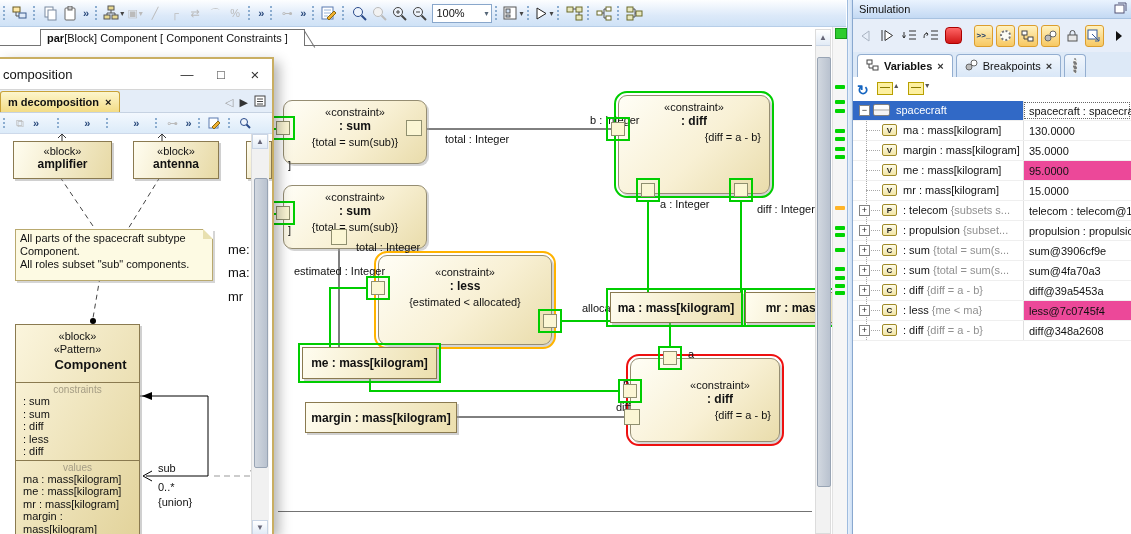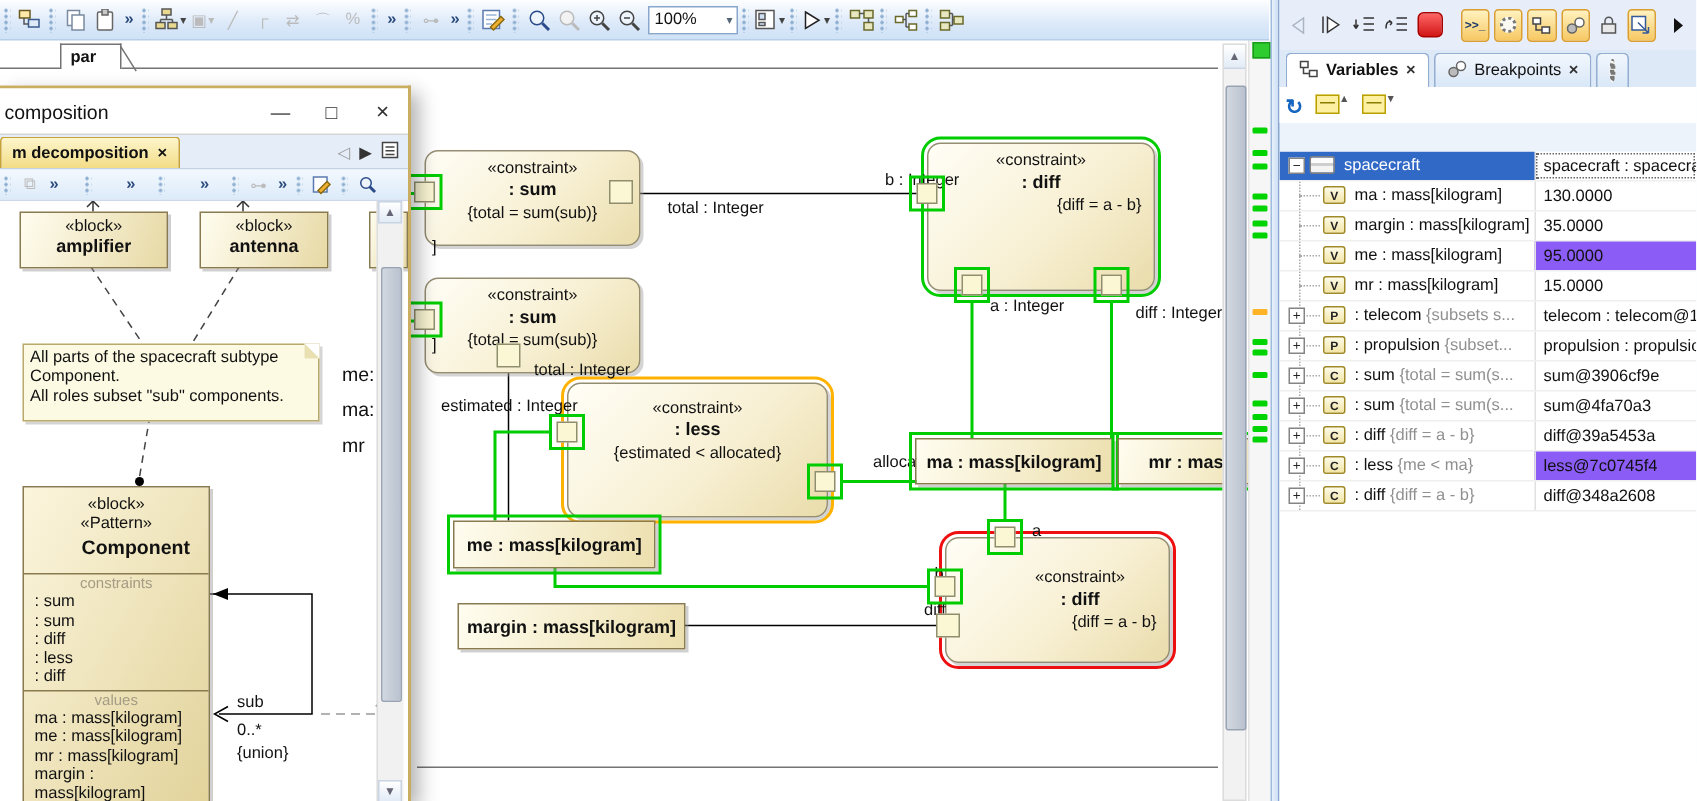--- a/index.html
+++ b/index.html
@@ -82,21 +82,21 @@
   .ecbox{width:14px;height:11px;border:1px solid #b8a000;background:#fdf0a0;position:relative;}
   .ecbox:before{content:"";position:absolute;left:2px;right:2px;top:4px;border-top:1px solid #8a7a00;}
   .vtable{position:absolute;top:101px;left:0;right:0;bottom:0;background:#fff;overflow:hidden;}
   .vhead{height:20px;display:flex;border-bottom:1px dotted #999;color:#222;}
   .vhead .hc1{width:170px;display:flex;align-items:center;padding-left:8px;box-sizing:border-box;border-right:1px solid #e0e0e0;}
   .vhead .hc2{flex:1;display:flex;align-items:center;padding-left:5px;}
   .vrow{height:19px;display:flex;border-bottom:1px solid #efefef;position:relative;}
   .cell{box-sizing:border-box;}
   .cell.name{width:170px;position:relative;overflow:hidden;}
   .cell.val{flex:1;display:flex;align-items:center;padding-left:5px;border-left:1px solid #e0e0e0;white-space:nowrap;overflow:hidden;}
-  .cell.val.hl{background:#8b5cf6;text-align:center;}
+  .cell.val.hl{background:#ec4899;text-align:center;}
   .vrow.sel .cell.name{background:#3169c6;color:#fff;}
   .vrow.sel .cell.val{outline:1px dotted #666;outline-offset:-2px;}
   .treeline{position:absolute;left:13px;top:0;bottom:0;border-left:1px dotted #a8a8a8;}
   .dots{position:absolute;left:13px;top:9px;width:14px;border-top:1px dotted #a8a8a8;}
   .exp{position:absolute;left:6px;top:4px;width:11px;height:11px;border:1px solid #848484;background:#fff;font-size:9px;line-height:9px;text-align:center;color:#222;box-sizing:border-box;z-index:2;}
   .ric{position:absolute;left:29px;top:3px;width:15px;height:12px;border:1px solid #a08a28;background:linear-gradient(#fdfbe8,#f2e5a6);font-size:8px;font-weight:bold;text-align:center;line-height:11px;color:#222;border-radius:2px;box-sizing:border-box;}
   .ric.ic-block{left:20px;width:17px;border:1px solid #808080;background:linear-gradient(#fcfcfc 0 4px,#cfcfcf 4px 6px,#f4f4f4 6px);}
   .nmwrap{position:absolute;left:50px;top:3px;white-space:nowrap;}
   .vrow.root .nmwrap{left:43px;}
   .gr{color:#909090;}
@@ -258,20 +258,21 @@
           </svg>
         </span>
       </div>
   </div>
 
   <div class="canvas">
     <div class="frameline" style="left:0;top:19px;width:812px;height:1px"></div>
     <div class="frameline" style="left:278px;top:485px;width:534px;height:1px"></div>
     <div class="dtab">
         <b>par</b>
+        <span> [Block] Component [ Component Constraints ]</span>
       </div>
 
     <svg class="wires" width="846" height="508">
       <path d="M423,103 H612" stroke="#000" fill="none"></path>
       <path d="M339,219 V321" stroke="#000" fill="none"></path>
       <path d="M455,391 H624" stroke="#000" fill="none"></path>
       <g stroke="#00cd00" stroke-width="2" fill="none">
         <path d="M266,103 H283"></path>
         <path d="M266,188 H283"></path>
         <path d="M330,321 V262 H368"></path>
@@ -503,20 +504,27 @@
 
       <div class="wsb">
         <div class="btn" style="top:0">▲</div>
         <div class="thumb"></div>
         <div class="btn" style="bottom:0">▼</div>
       </div>
     </div>
   </div>
 
   <div class="sim">
+    <div class="sim-title">
+      <span>Simulation</span>
+      <span style="margin-left:auto"><svg width="13" height="12">
+            <rect x="1" y="3" width="9" height="8" fill="#fff" stroke="#557"></rect>
+            <path d="M4 1 H12 V9" stroke="#557" fill="none"></path>
+          </svg></span>
+    </div>
     <div class="sim-toolbar">
       <span class="sbtn">
           <svg width="10" height="12">
             <path d="M9 1 L2 6 L9 11 Z" fill="none" stroke="#aab4c2"></path>
           </svg>
         </span>
       <span class="sbtn">
           <svg width="14" height="13">
             <path d="M2 1 V12" stroke="#333"></path>
             <path d="M5 1.5 L12.5 6.5 L5 11.5 Z" fill="#fff" stroke="#333"></path>

